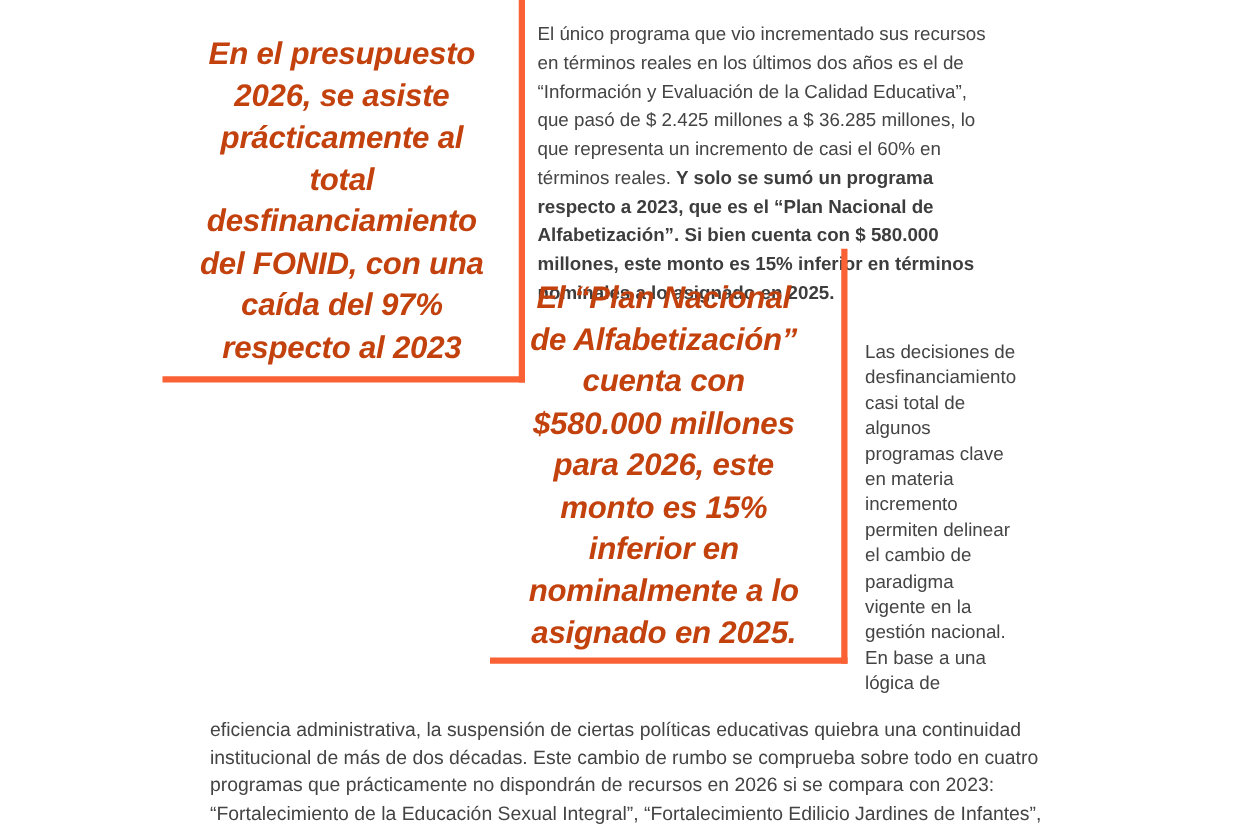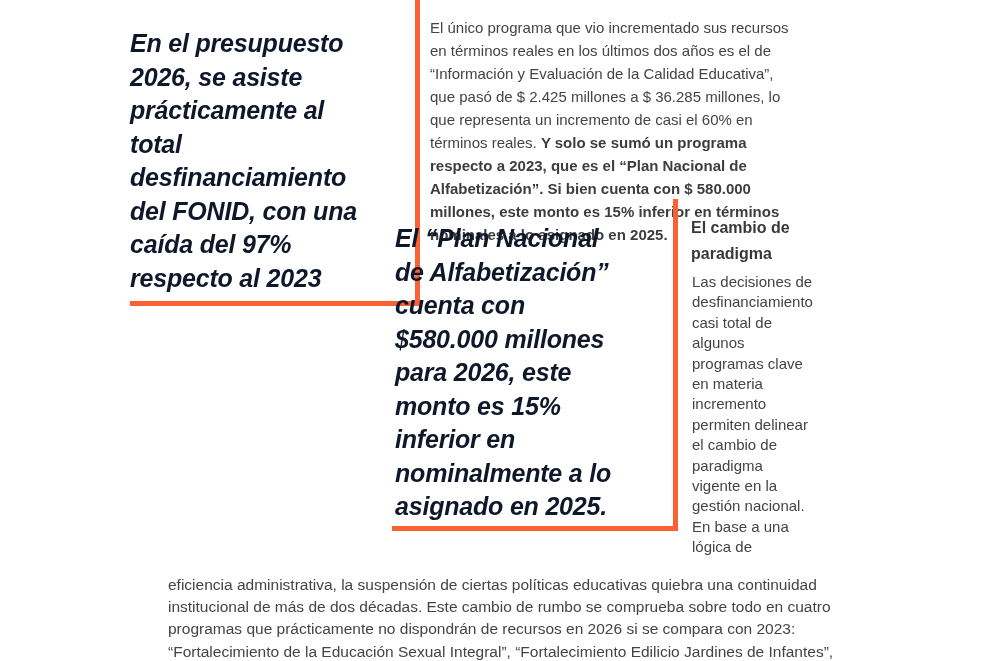--- a/index.html
+++ b/index.html
@@ -14,25 +14,26 @@
   
   .accent-line { position: absolute; background: #fa6134; }
   .vline1 { left: 415px; top: 0;     width: 5px;   height: 306px; }
   .hline1 { left: 130px; top: 301px; width: 290px; height: 5px;   }
   .vline2 { left: 673px; top: 199px; width: 5px;   height: 332px; }
   .hline2 { left: 392px; top: 526px; width: 286px; height: 5px;   }
 
   
   .pull-quote {
     position: absolute;
+    text-align: center;
     font-weight: bold;
     font-style: italic;
     font-size: 25px;
     line-height: 33.5px;
-    color: #0f172a;
+    color: #c2410c;
     white-space: pre-line;
     letter-spacing: -0.2px;
   }
   .quote-left { left: 130px; top: 27px;  width: 287px; }
   .quote-mid  { left: 395px; top: 222px; width: 272px; }
 
   
   .para-top {
     position: absolute;
     left: 430px; top: 1px; width: 372px;
@@ -84,21 +85,20 @@
 $580.000 millones
 para 2026, este
 monto es 15%
 inferior en
 nominalmente a lo
 asignado en 2025.</div>
 
   <div class="accent-line vline2"></div>
   <div class="accent-line hline2"></div>
 
-  <h2 class="section-heading">El cambio de paradigma</h2>
 
   <div class="wrap-column">Las decisiones de
 desfinanciamiento
 casi total de
 algunos
 programas clave
 en materia
 incremento
 permiten delinear
 el cambio de

